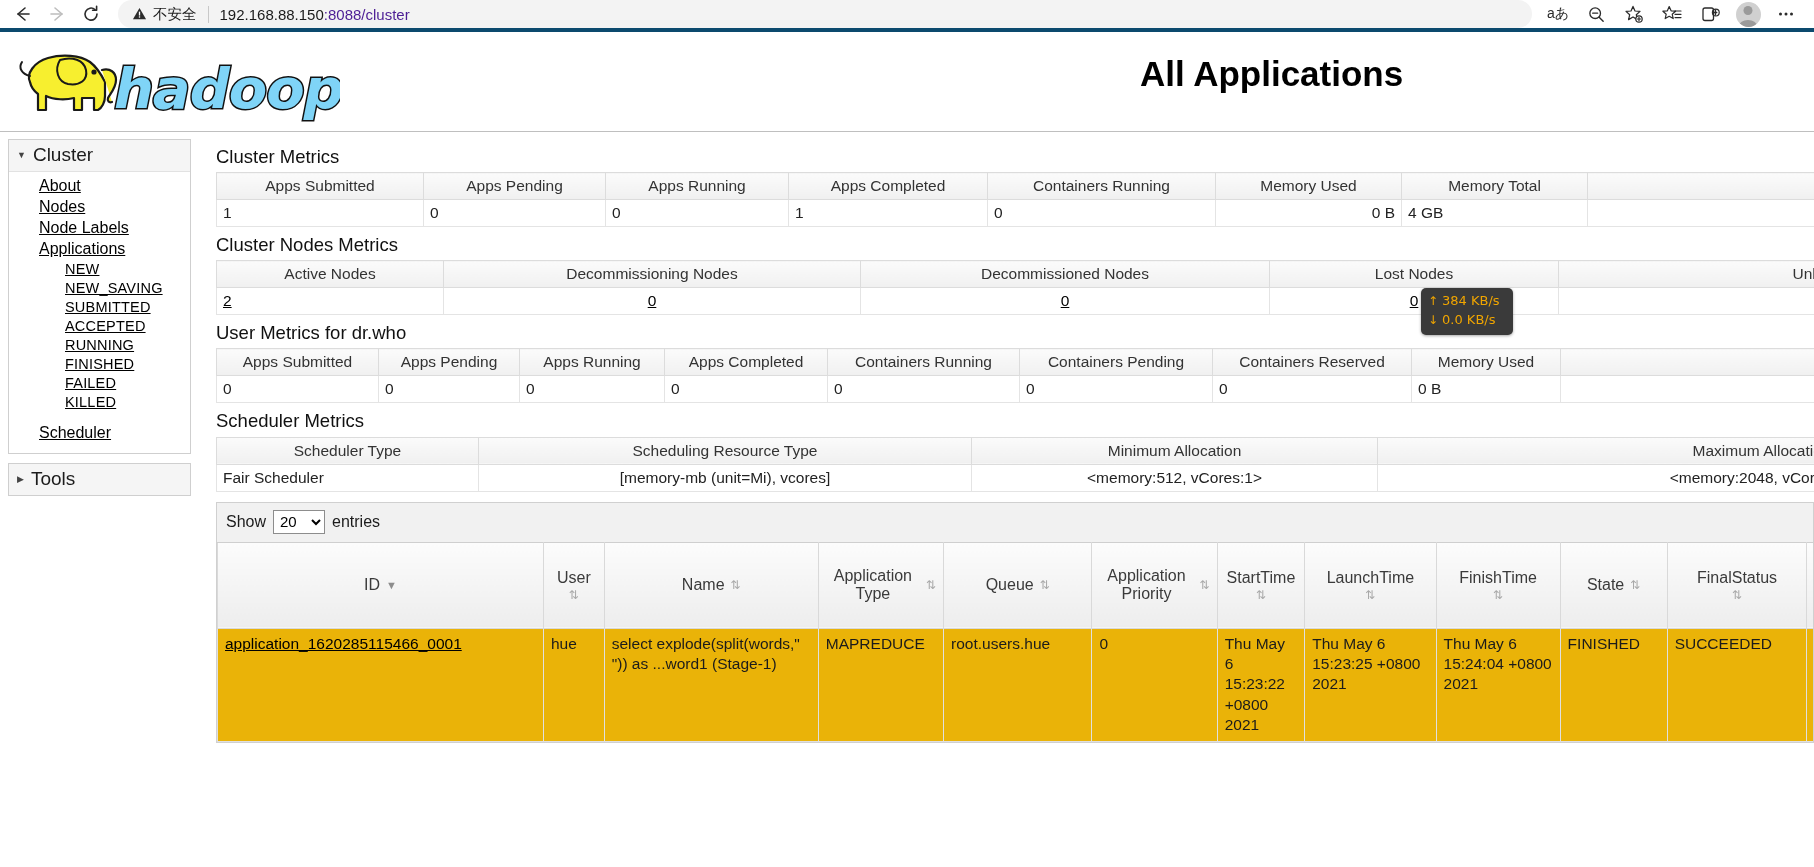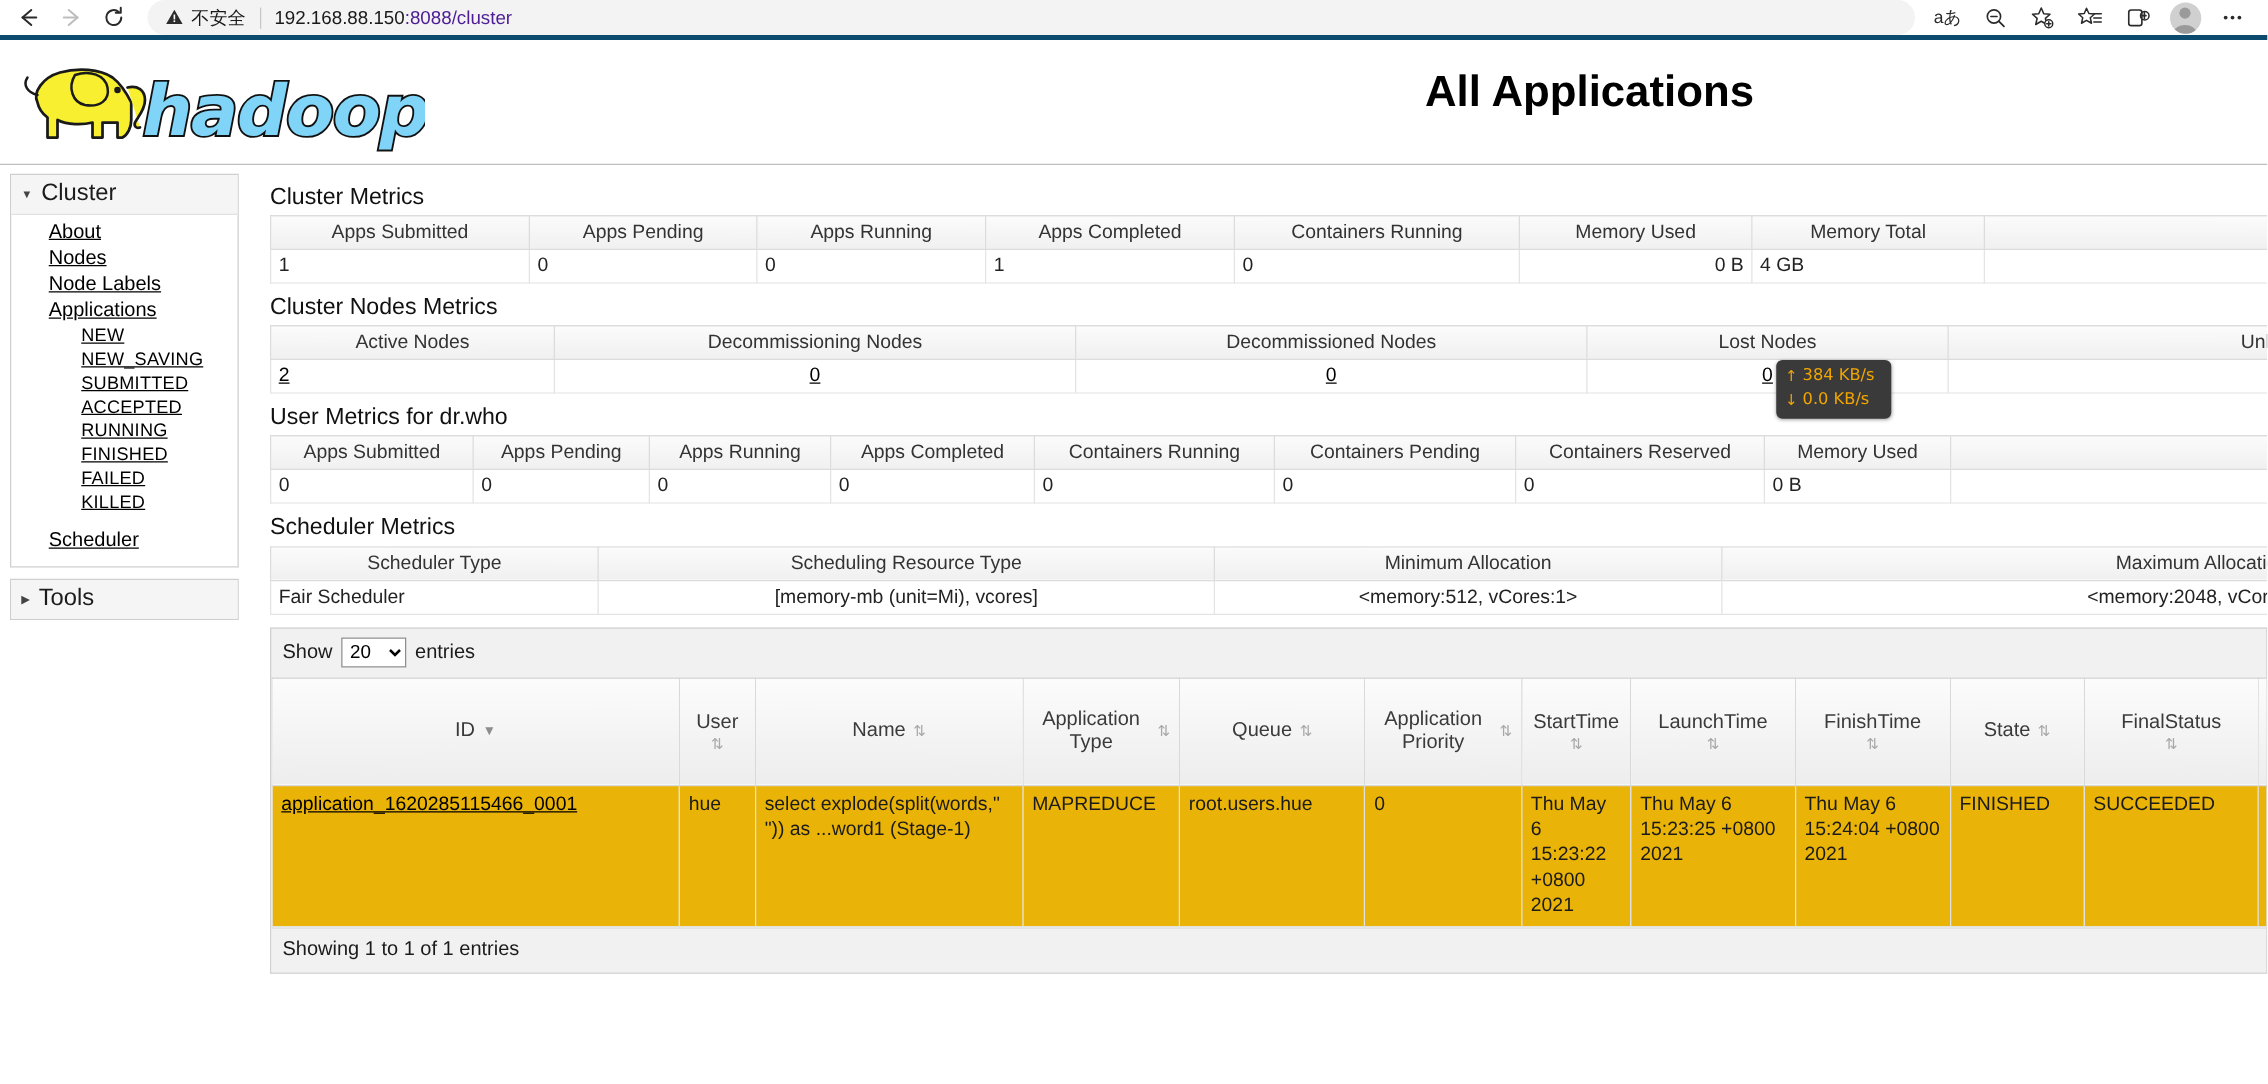--- a/index.html
+++ b/index.html
@@ -645,21 +645,20 @@
           <td>Thu May 6 15:23:22 +0800 2021</td>
           <td>Thu May 6 15:23:25 +0800 2021</td>
           <td>Thu May 6 15:24:04 +0800 2021</td>
           <td>FINISHED</td>
           <td>SUCCEEDED</td>
           <td>N/A</td>
         </tr>
       </tbody>
         </table>
 
-      <div id="apps-footer">Showing 1 to 1 of 1 entries</div>
     </div>
   </div>
 
   <div id="net-speed-overlay">
     <div>
       <span class="arrow">↑</span>
       <span>384 KB/s</span>
     </div>
     <div>
       <span class="arrow">↓</span>

